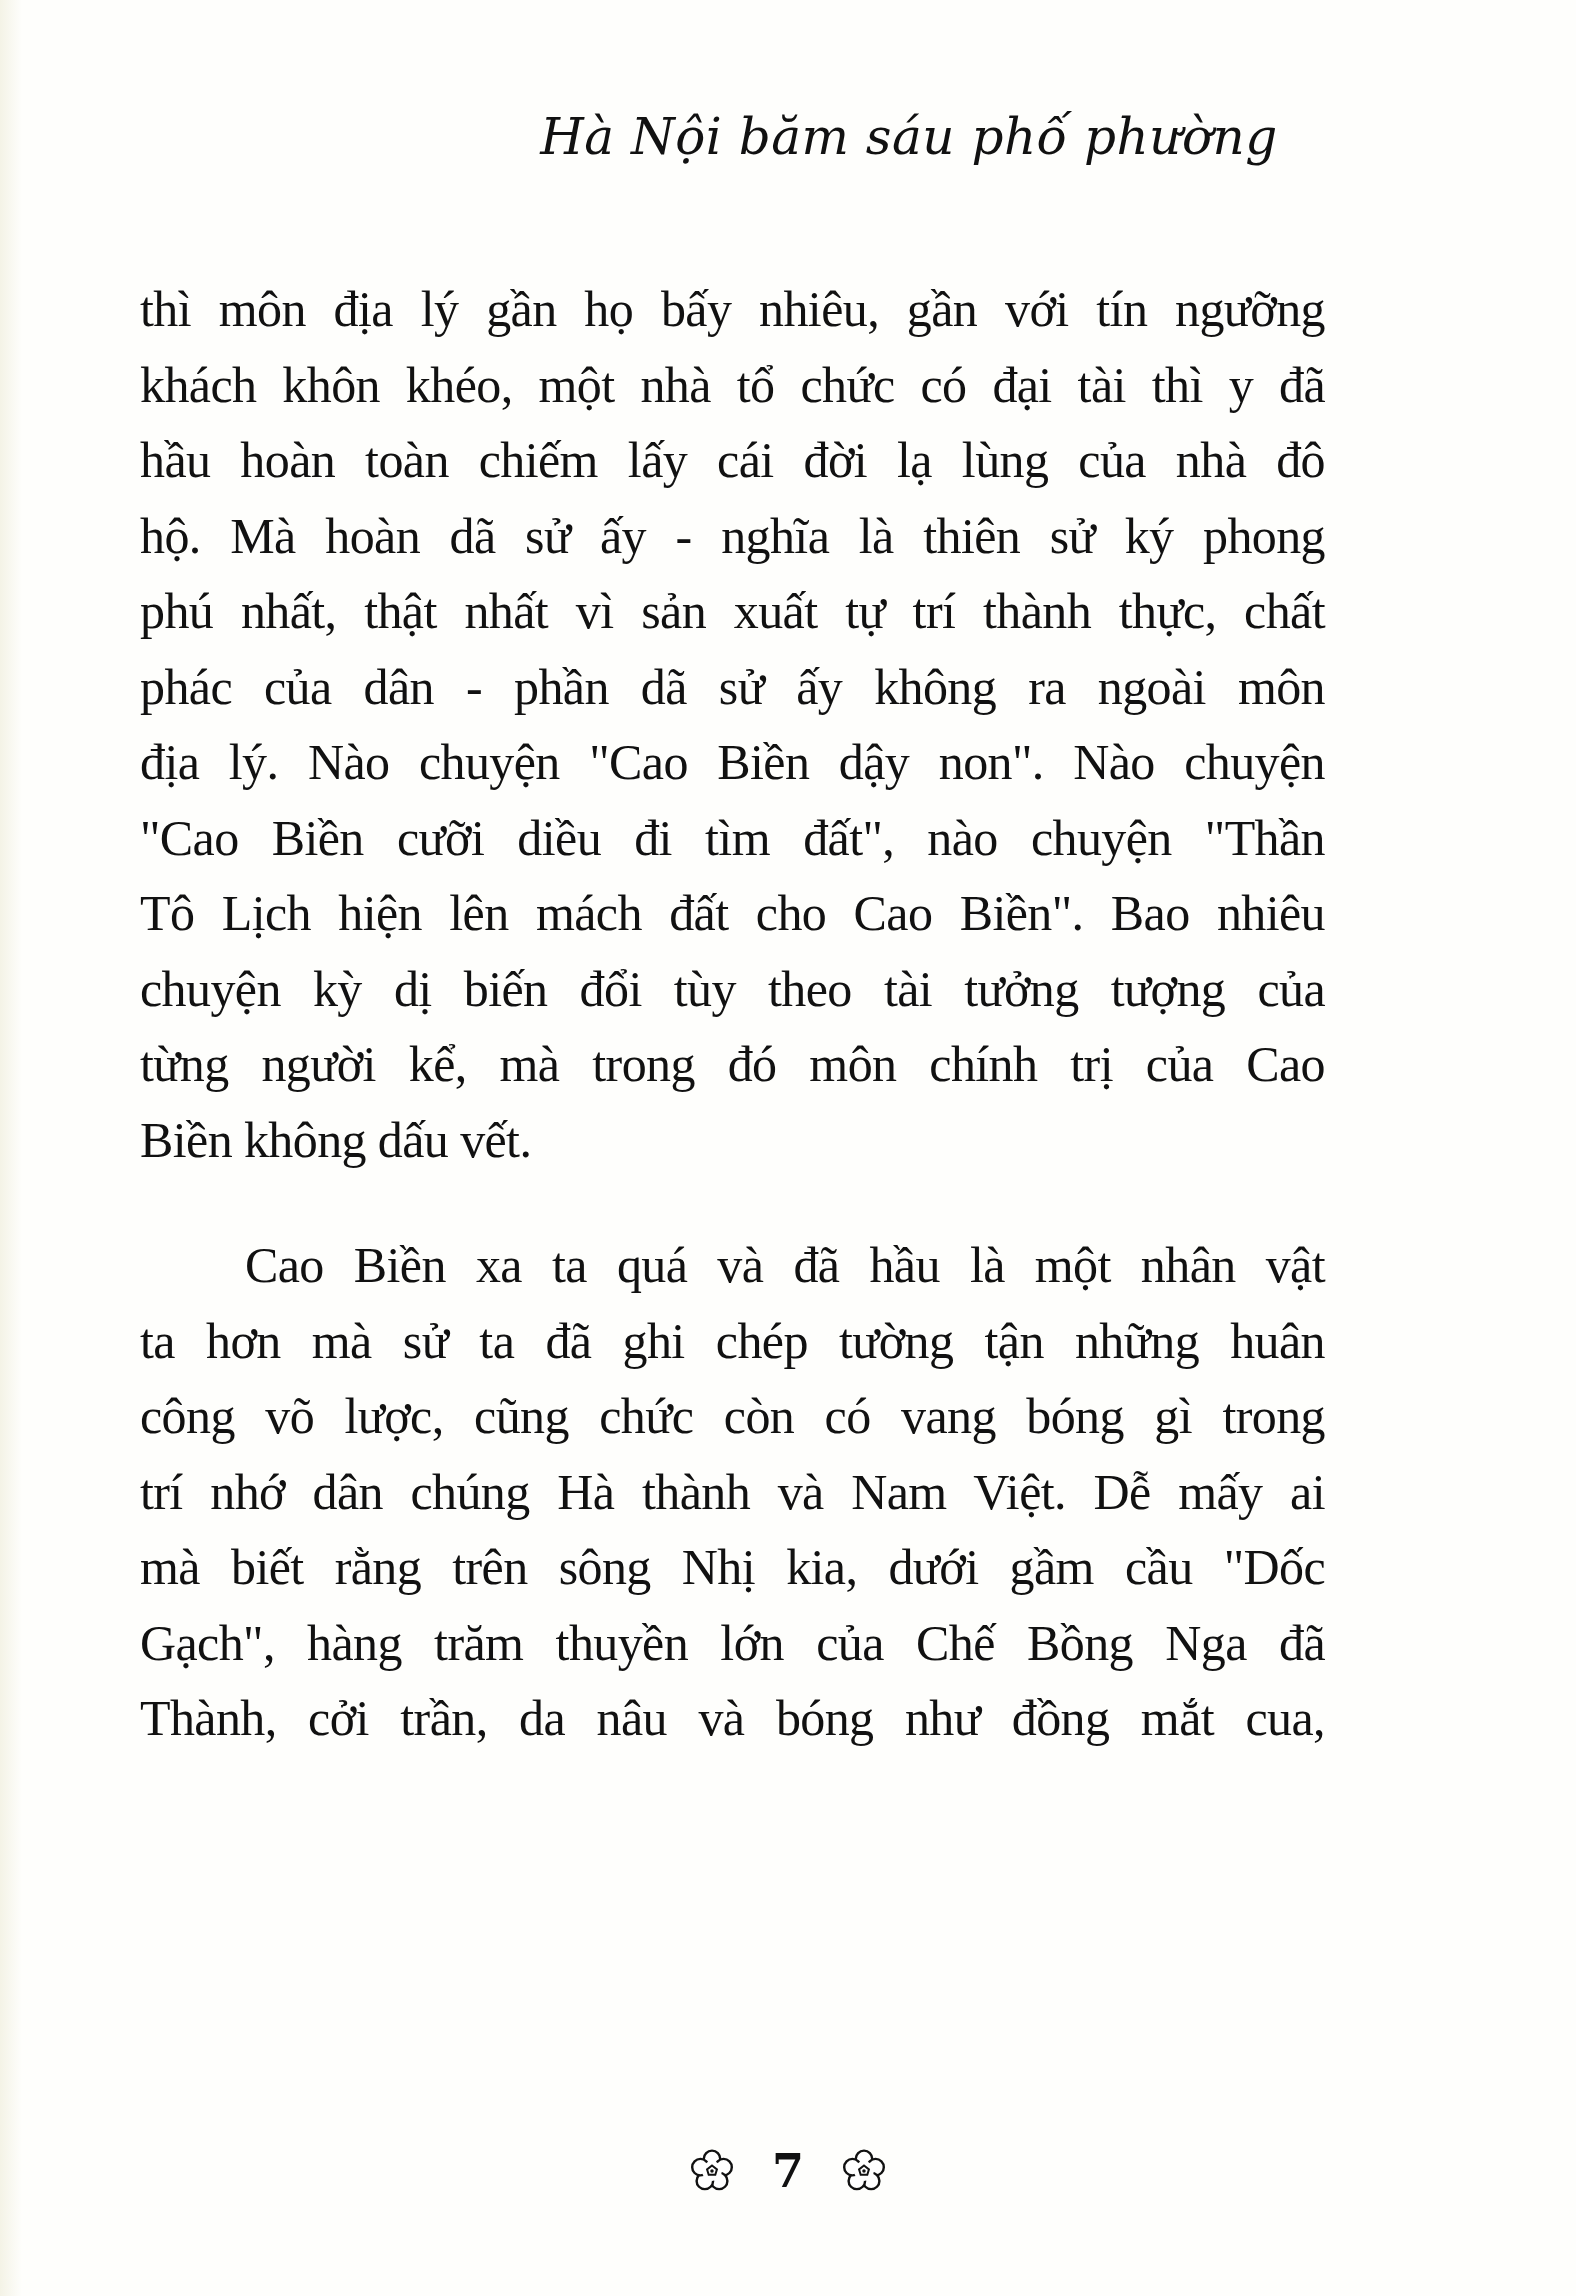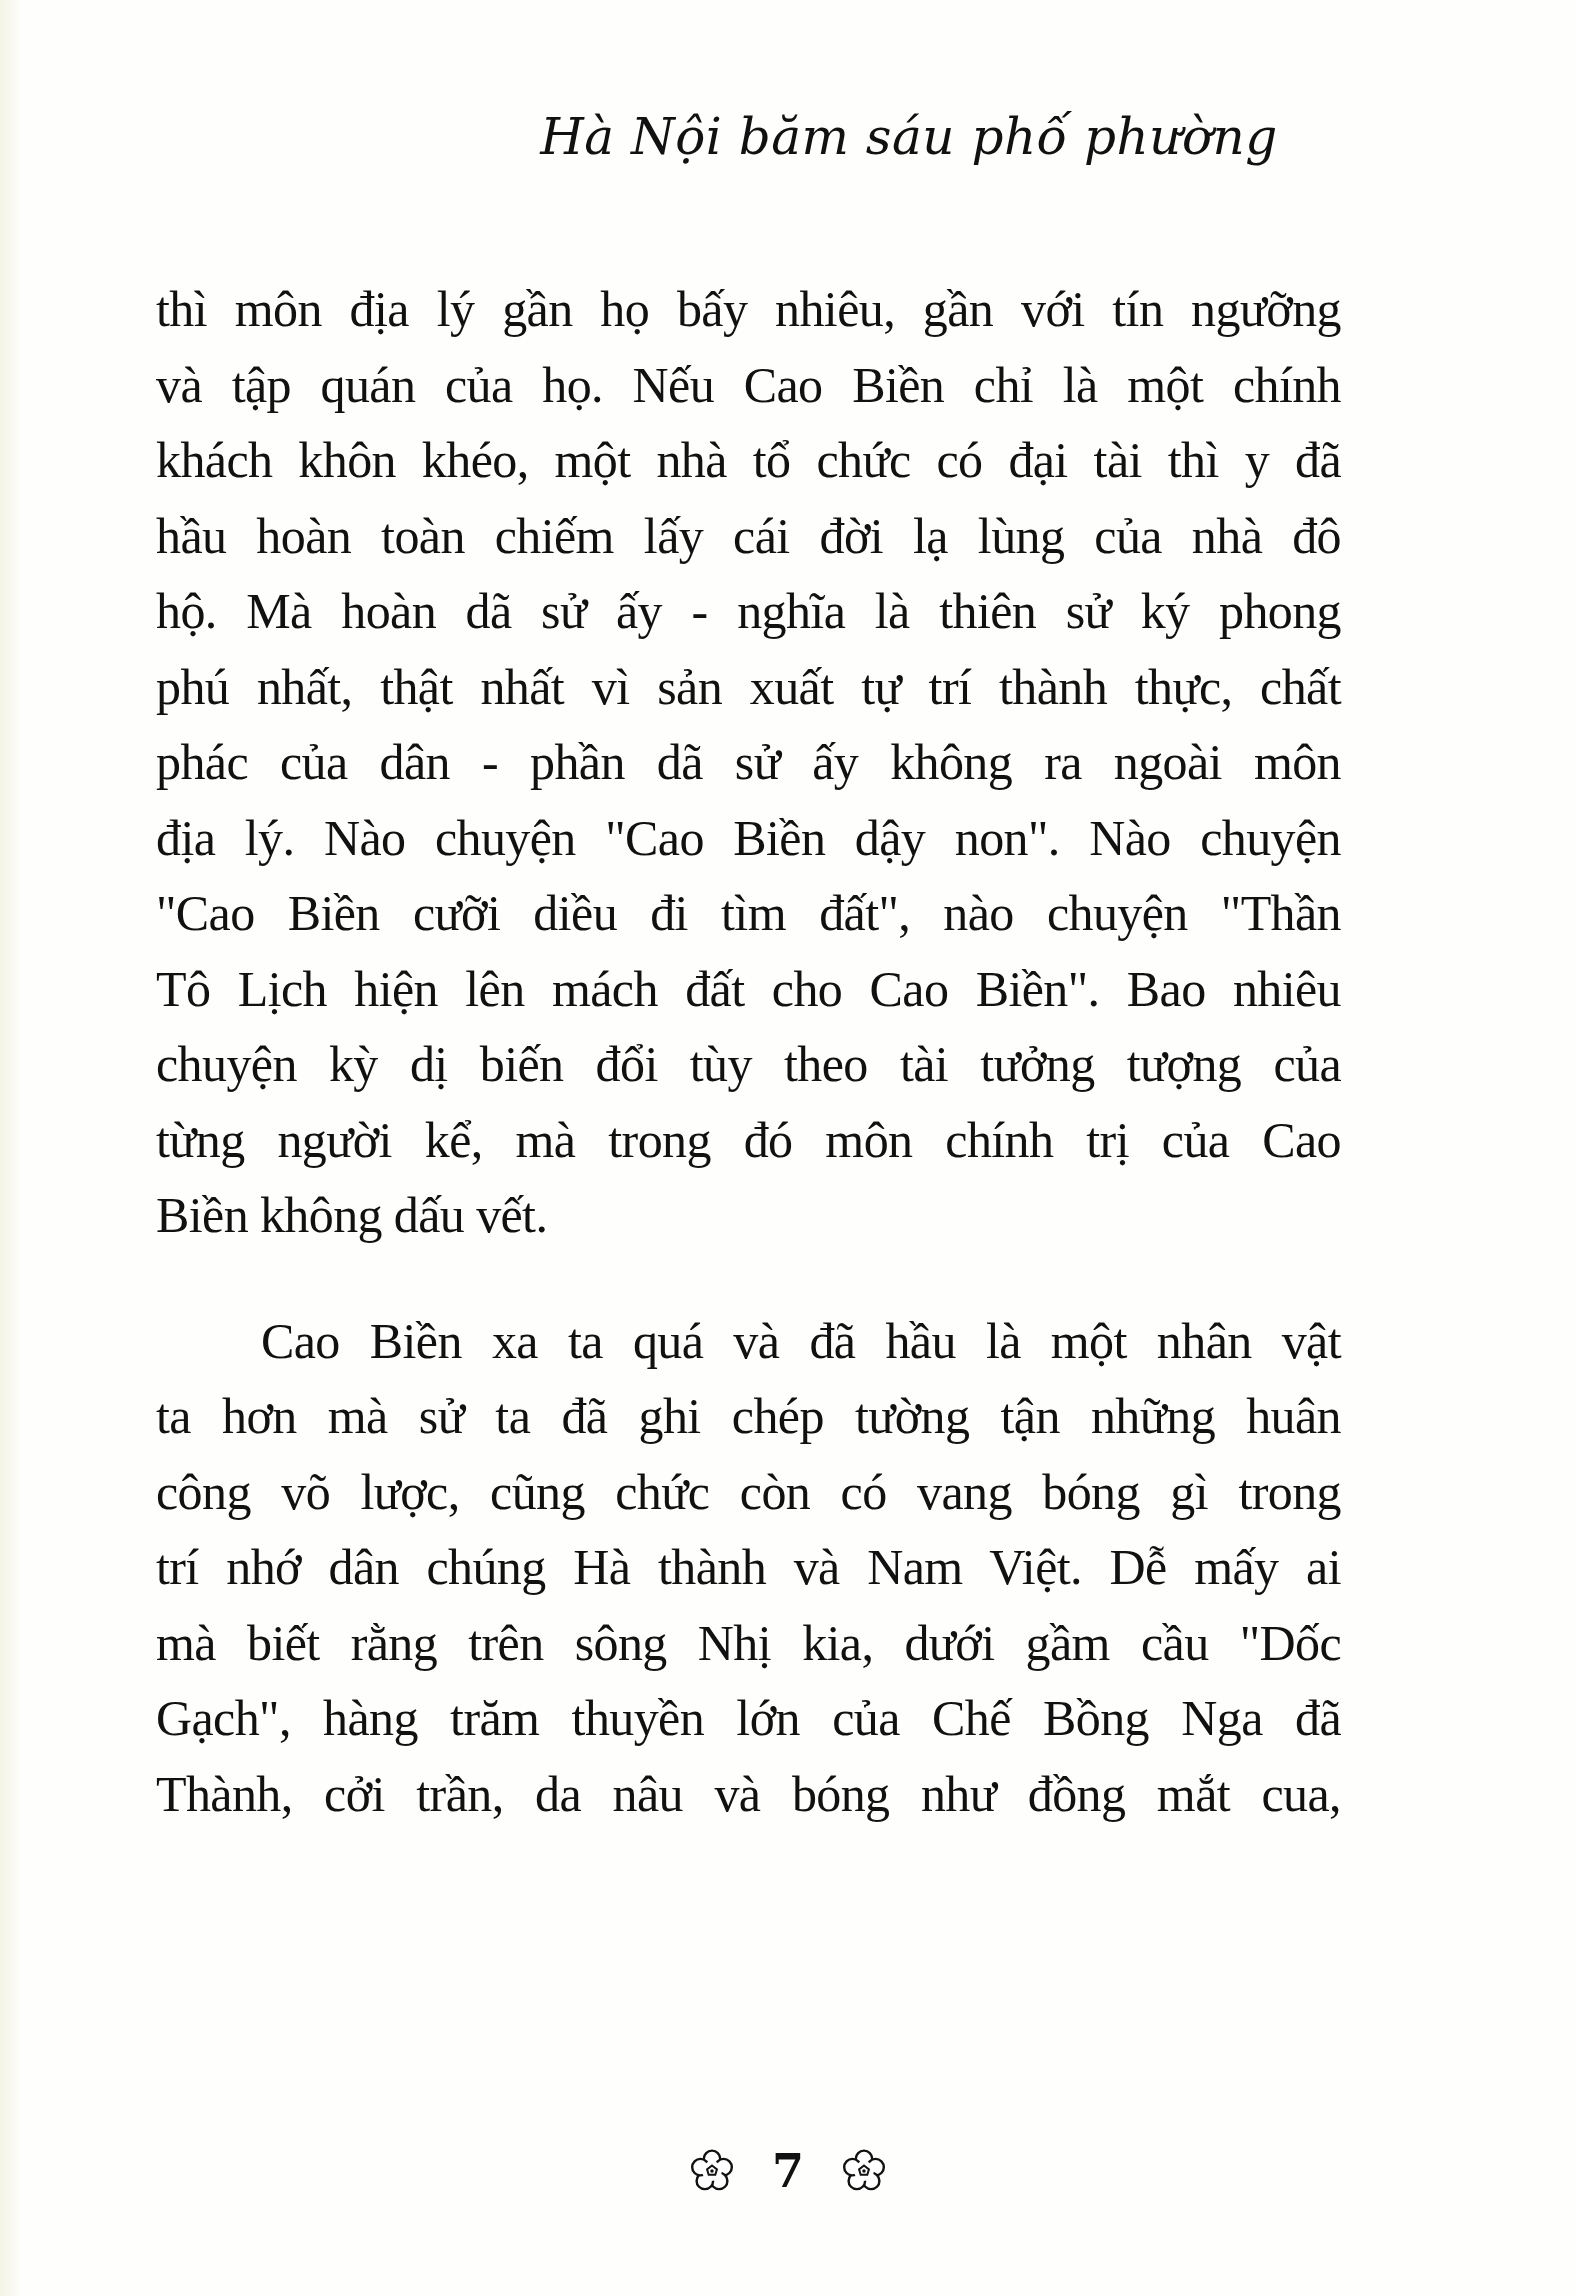--- a/index.html
+++ b/index.html
@@ -32,21 +32,21 @@
       font-size: 50px;
       letter-spacing: 0.5px;
       color: #111;
       padding-left: 180px;
       box-sizing: border-box;
       margin-left: 31px;
     }
     .body-text {
       position: absolute;
       top: 272px;
-      left: 156px;
+      left: 140px;
       width: 1185px;
     }
     .line {
       height: 75.5px;
       line-height: 75.5px;
       font-size: 50px;
       white-space: nowrap;
       text-align: justify;
       text-align-last: justify;
       letter-spacing: -0.6px;
@@ -85,21 +85,20 @@
 <body>
 
 <div class="page-edge"></div>
 
 <div class="running-header">Hà Nội băm sáu phố phường</div>
 
 <div class="body-text">
 
   <div>
     <div class="line">thì môn địa lý gần họ bấy nhiêu, gần với tín ngưỡng</div>
-    <div class="line">và tập quán của họ. Nếu Cao Biền chỉ là một chính</div>
     <div class="line">khách khôn khéo, một nhà tổ chức có đại tài thì y đã</div>
     <div class="line">hầu hoàn toàn chiếm lấy cái đời lạ lùng của nhà đô</div>
     <div class="line">hộ. Mà hoàn dã sử ấy - nghĩa là thiên sử ký phong</div>
     <div class="line">phú nhất, thật nhất vì sản xuất tự trí thành thực, chất</div>
     <div class="line">phác của dân - phần dã sử ấy không ra ngoài môn</div>
     <div class="line">địa lý. Nào chuyện "Cao Biền dậy non". Nào chuyện</div>
     <div class="line">"Cao Biền cưỡi diều đi tìm đất", nào chuyện "Thần</div>
     <div class="line">Tô Lịch hiện lên mách đất cho Cao Biền". Bao nhiêu</div>
     <div class="line">chuyện kỳ dị biến đổi tùy theo tài tưởng tượng của</div>
     <div class="line">từng người kể, mà trong đó môn chính trị của Cao</div>

